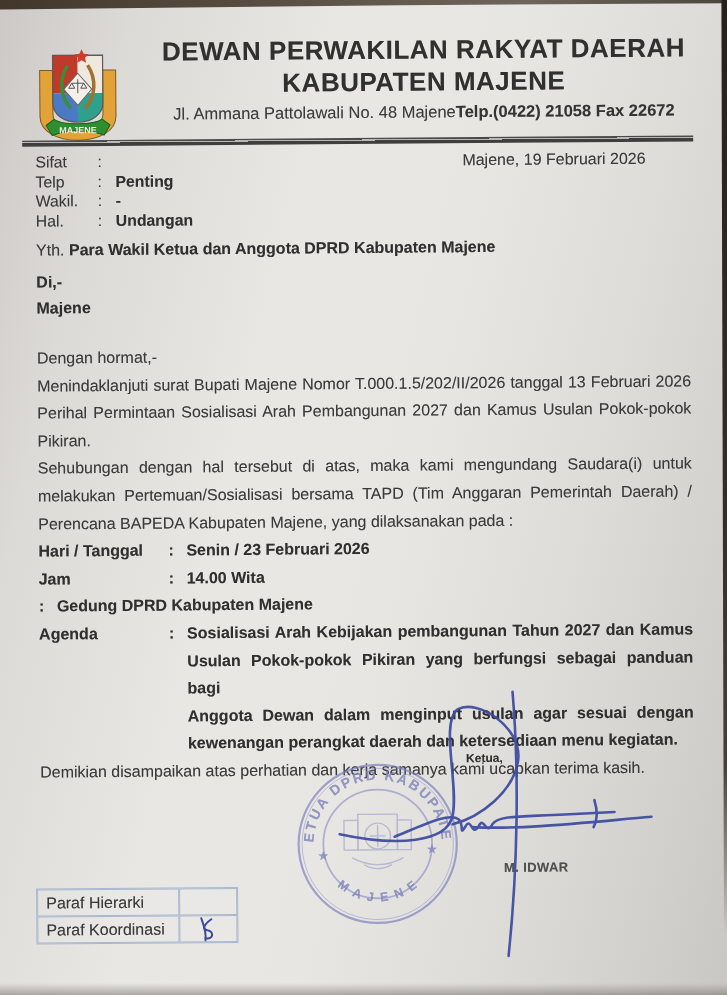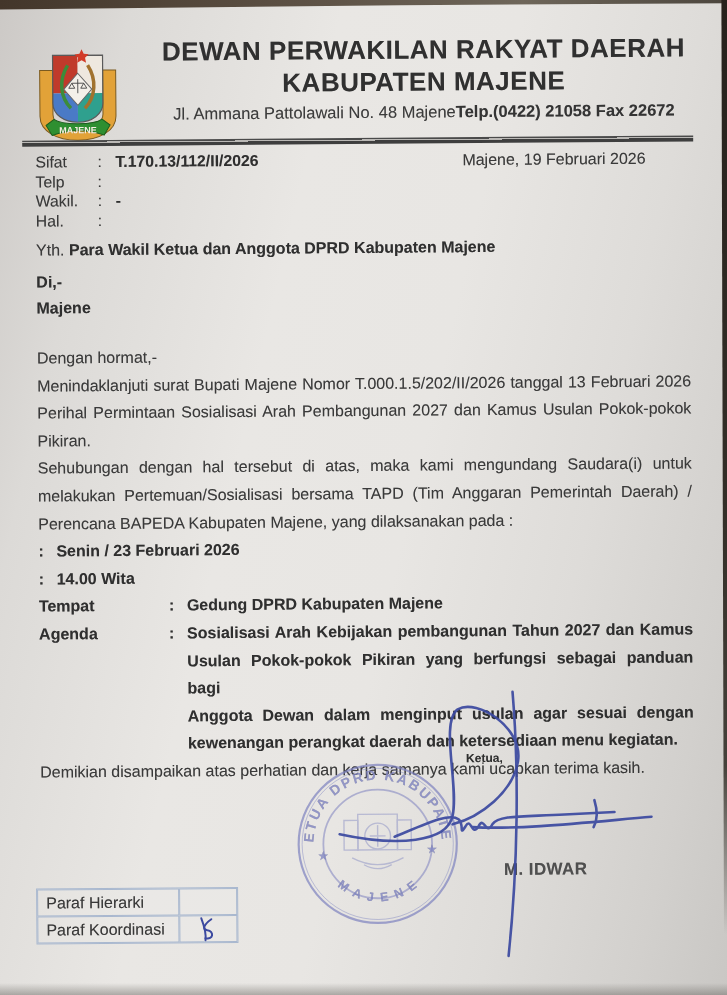--- a/index.html
+++ b/index.html
@@ -45,21 +45,21 @@
   .bodytext{position:absolute;top:342px;left:38px;width:654px;font-size:16px;line-height:27.6px;}
   .jline{text-align:justify;text-align-last:justify;}
   .lleft{text-align:left;text-align-last:left;}
   .sched{display:flex;}
   .slabel{flex:none;width:130px;font-weight:bold;color:#2f2f2f;}
   .scolon{flex:none;width:18px;font-weight:bold;color:#2f2f2f;}
   .sval{flex:1;font-weight:bold;color:#2f2f2f;}
 
   
   .ketua{position:absolute;left:464px;top:752px;font-size:12px;font-weight:bold;color:#2f2f2f;}
-  .signame{position:absolute;left:501px;top:861px;font-size:17px;font-weight:bold;color:#4f4f4f;letter-spacing:.4px;}
+  .signame{position:absolute;left:501px;top:861px;font-size:13px;font-weight:bold;color:#4f4f4f;letter-spacing:.4px;}
   .stamp{position:absolute;left:291px;top:760px;width:168px;height:168px;}
   .penink{position:absolute;inset:0;z-index:4;pointer-events:none;}
 
   
   .paraf{position:absolute;left:33px;top:886px;display:grid;grid-template-columns:142px 58px;border:1.5px solid #a9b8cf;background:rgba(255,255,255,.08);}
   .pcell{border:1px solid #a9b8cf;height:27px;display:flex;align-items:center;padding-left:8px;font-size:16px;color:#383838;box-sizing:border-box;}
   .pcell.mark{padding:0;justify-content:center;}
 </style>
 </head>
 <body>
@@ -95,63 +95,65 @@
         <div class="h2">KABUPATEN MAJENE</div>
         <div class="haddr"><span>Jl. Ammana Pattolawali No. 48 Majene</span><b>Telp.(0422) 21058 Fax 22672</b></div>
       </div>
     </div>
     <div class="hrule"></div>
 
     <div class="meta">
       <div class="mrow">
         <span>Sifat</span>
         <span>:</span>
-        <span class="mval">T.170.13/112/II/2026</span>
       </div>
       <div class="mrow">
         <span>Telp</span>
         <span>:</span>
+        <span class="mval">Penting</span>
       </div>
       <div class="mrow">
         <span>Wakil.</span>
         <span>:</span>
         <span class="mval">-</span>
       </div>
       <div class="mrow">
         <span>Hal.</span>
         <span>:</span>
+        <span class="mval">Undangan</span>
       </div>
     </div>
     <div class="dateline">Majene, 19 Februari 2026</div>
 
     <div class="recipient">
       <div class="l1"><span>Yth.</span> <b>Para Wakil Ketua dan Anggota DPRD Kabupaten Majene</b></div>
       <div class="l2">Di,-</div>
       <div class="l3">Majene</div>
     </div>
 
     <div class="bodytext">
       <div class="lleft">Dengan hormat,-</div>
       <div class="jline">Menindaklanjuti surat Bupati Majene Nomor T.000.1.5/202/II/2026 tanggal 13 Februari 2026</div>
       <div class="jline">Perihal Permintaan Sosialisasi Arah Pembangunan 2027 dan Kamus Usulan Pokok-pokok</div>
       <div class="lleft">Pikiran.</div>
       <div class="jline">Sehubungan dengan hal tersebut di atas, maka kami mengundang Saudara(i) untuk</div>
       <div class="jline">melakukan Pertemuan/Sosialisasi bersama TAPD (Tim Anggaran Pemerintah Daerah) /</div>
       <div class="lleft">Perencana BAPEDA Kabupaten Majene, yang dilaksanakan pada :</div>
 
       <div class="sched">
+        <span class="slabel">Hari / Tanggal</span>
         <span class="scolon">:</span>
         <span class="sval">Senin / 23 Februari 2026</span>
       </div>
       <div class="sched">
+        <span class="slabel">Jam</span>
         <span class="scolon">:</span>
         <span class="sval">14.00 Wita</span>
       </div>
       <div class="sched">
-        <span class="slabel">Tempat</span>
         <span class="scolon">:</span>
         <span class="sval">Gedung DPRD Kabupaten Majene</span>
       </div>
       <div class="sched">
         <span class="slabel">Agenda</span>
         <span class="scolon">:</span>
         <span class="sval">
           <span class="jline" style="display:block">Sosialisasi Arah Kebijakan pembangunan Tahun 2027 dan Kamus</span>
           <span class="jline" style="display:block">Usulan Pokok-pokok Pikiran yang berfungsi sebagai panduan bagi</span>
           <span class="jline" style="display:block">Anggota Dewan dalam menginput usulan agar sesuai dengan</span>

